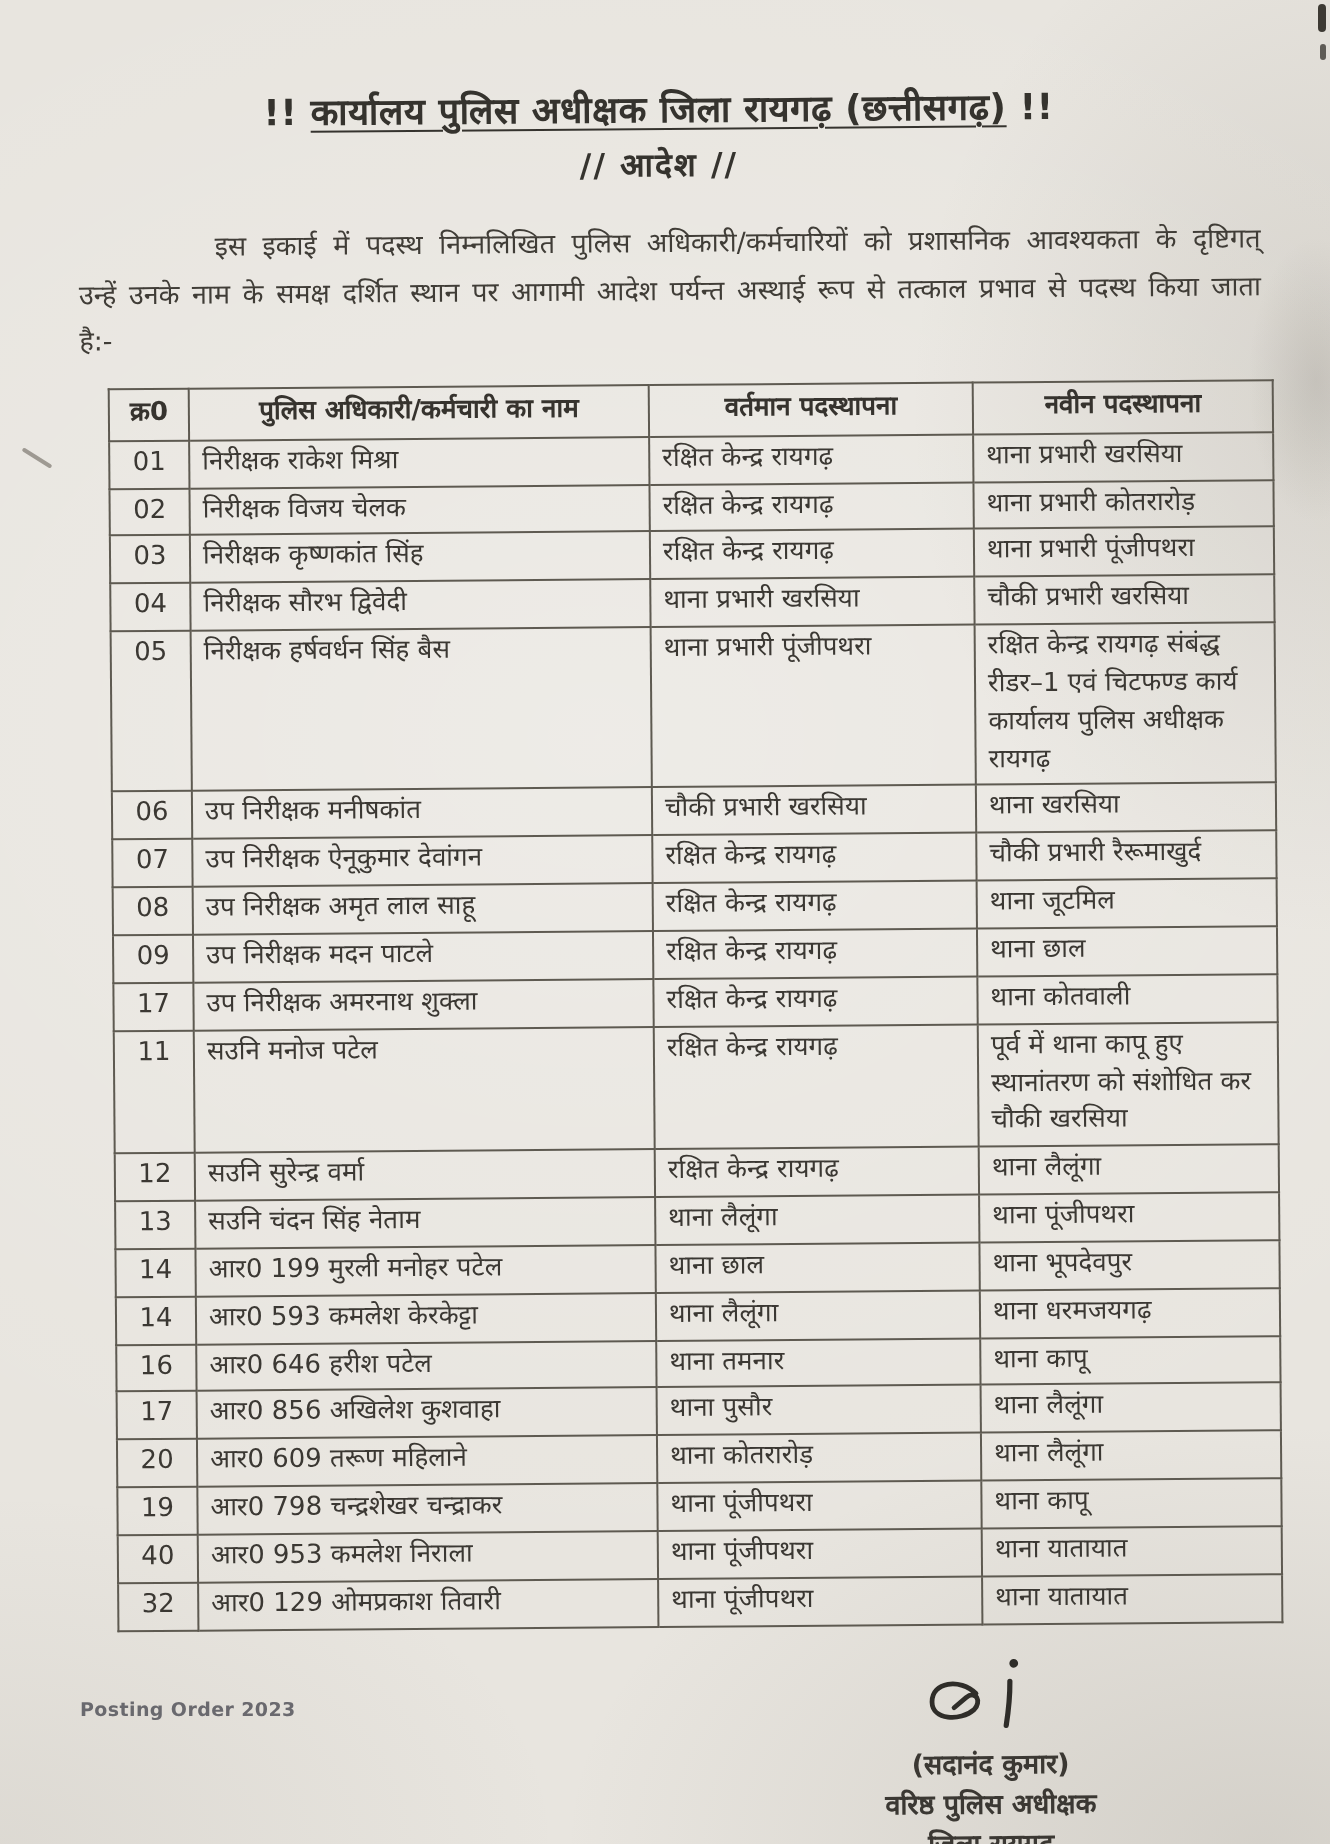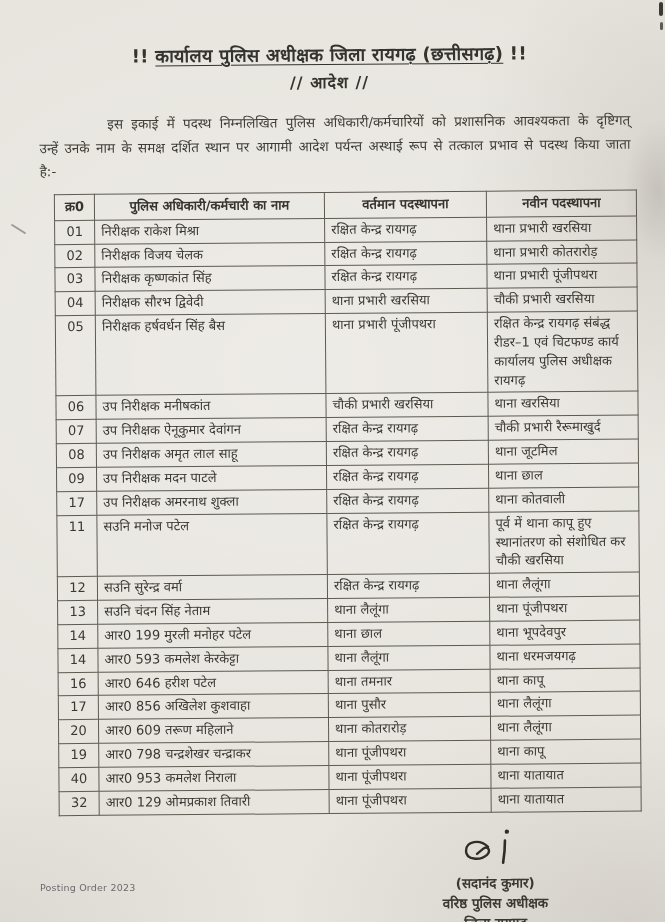--- a/index.html
+++ b/index.html
@@ -99,23 +99,23 @@
     font-size: 13.5px;
     font-weight: bold;
     line-height: 1.5;
     color: #3b3833;
   }
   .sig-scrawl { display: block; margin: 0 auto -2px auto; }
   
   .watermark {
     position: absolute;
     left: 40px;
-    top: 882px;
+    top: 850px;
     font-size: 9.5px;
-    font-weight: normal;
+    font-weight: bold;
     color: #55555c;
     letter-spacing: 0.2px;
     opacity: 0.85;
     text-align: right;
   }
   
   .artifact { position: absolute; pointer-events: none; }
   .mark-topright-1 {
     left: 659px; top: 2px; width: 4px; height: 14px;
     background: #3d3a34; border-radius: 2px;

